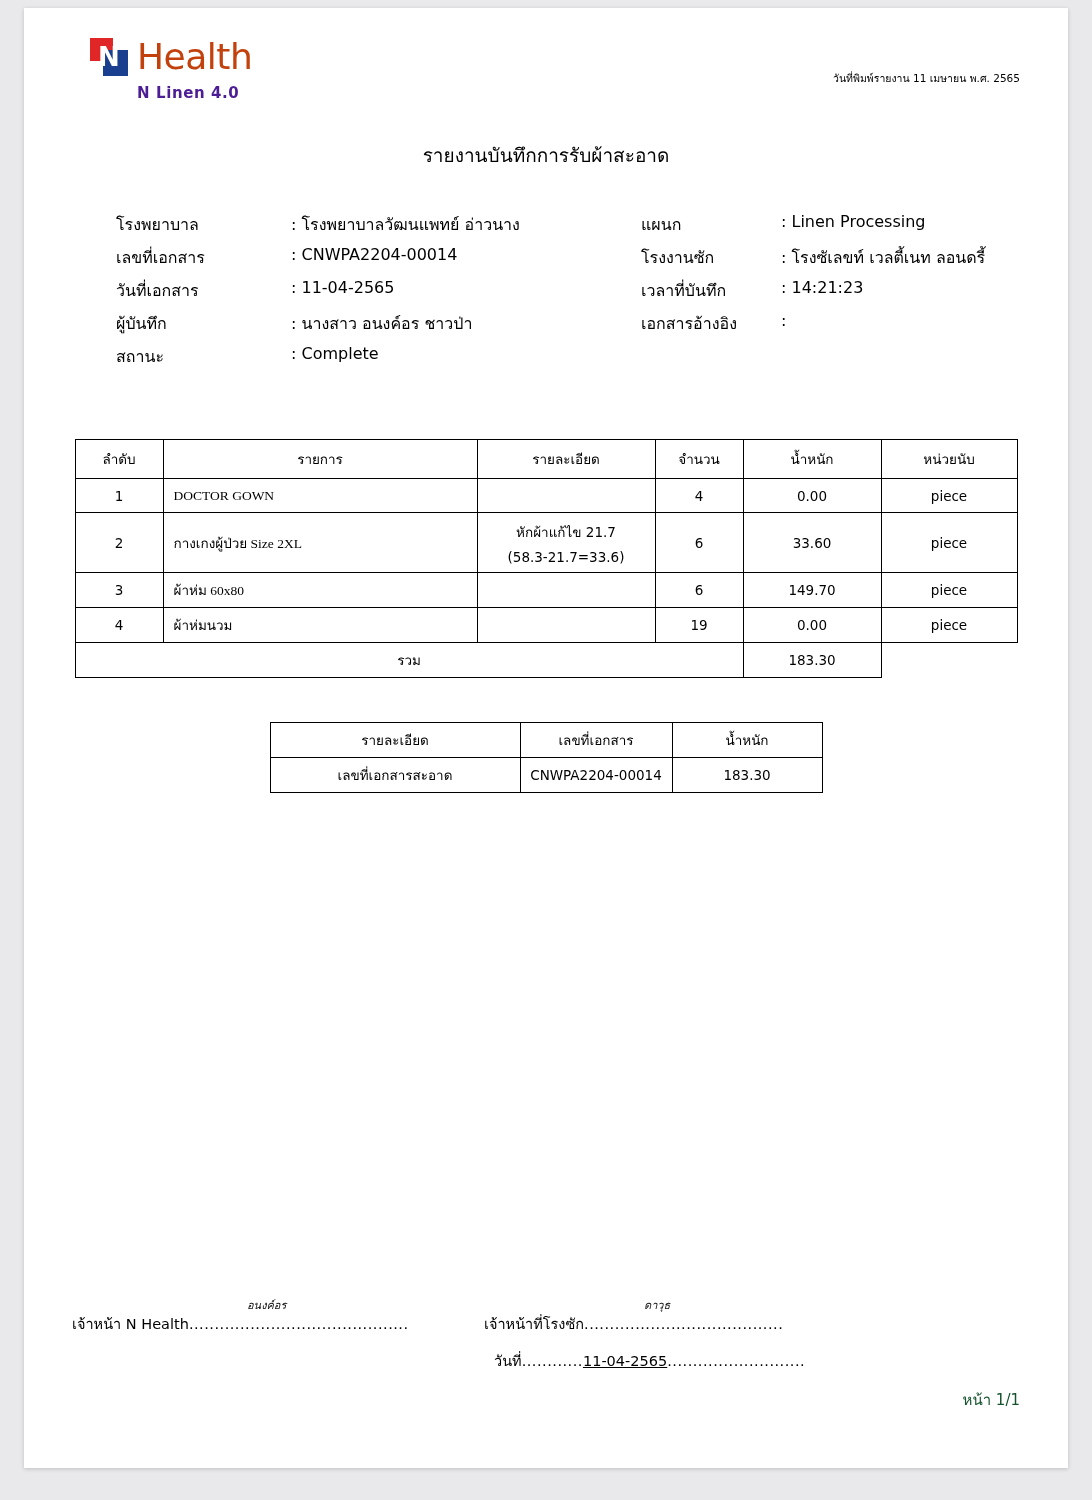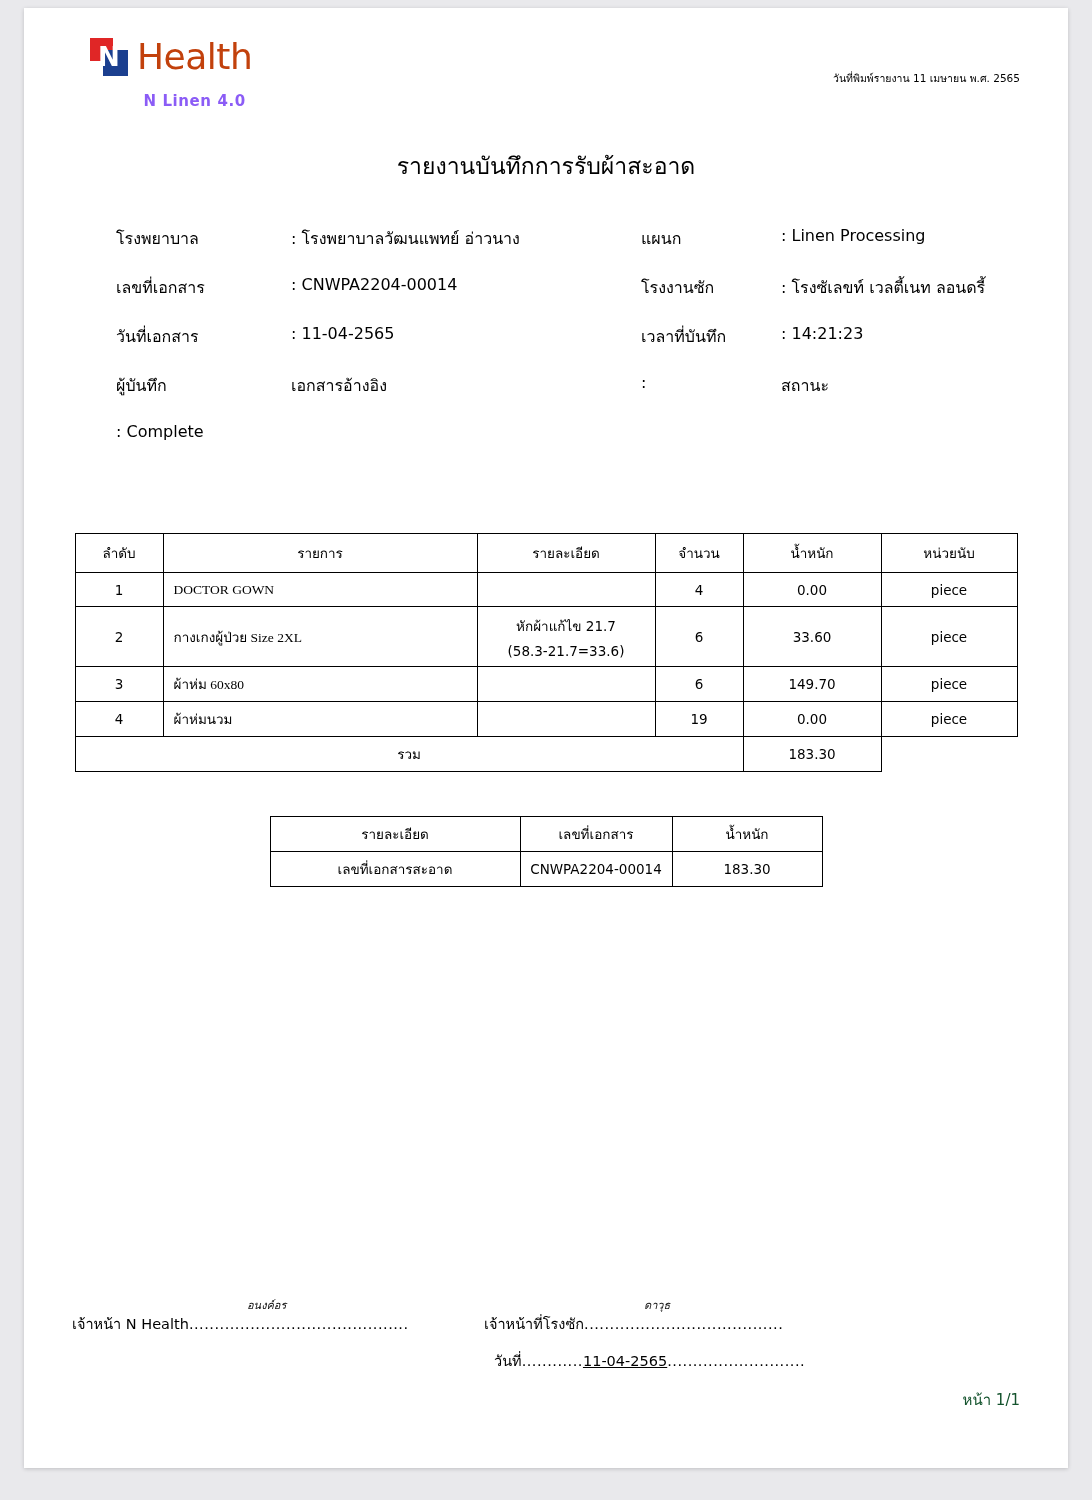--- a/index.html
+++ b/index.html
@@ -69,64 +69,63 @@
     z-index: 3;
   }
   .logo-text {
     color: #c2410c;
     font-size: 36px;
     font-weight: normal;
     letter-spacing: -0.5px;
     line-height: 1;
   }
   .logo-sub {
-    color: #8b5cf6;
+    color: #4c1d95;
     font-size: 15px;
     font-weight: bold;
     letter-spacing: 0.6px;
-    margin-top: 16px;
+    margin-top: 8px;
     padding-left: 47px;
-    text-align: center;
   }
   .print-date {
     font-size: 10.5px;
     color: #000;
     padding-top: 32px;
   }
 
   
   .doc-title {
     text-align: center;
-    font-size: 23px;
+    font-size: 19px;
     margin-top: 38px;
     color: #000;
   }
 
   
   .meta {
     margin-top: 42px;
     padding: 0 44px 0 44px;
     display: grid;
     grid-template-columns: 175px 350px 140px 1fr;
-    row-gap: 24px;
+    row-gap: 8px;
     font-size: 16px;
     color: #000;
   }
   .meta .lbl { white-space: nowrap; }
   .meta .val { white-space: nowrap; }
 
   
   table {
     border-collapse: collapse;
     font-size: 13.5px;
     color: #000;
   }
   .items {
     width: 772px;
-    margin: 92px auto 0 auto;
+    margin: 70px auto 0 auto;
     table-layout: fixed;
   }
   .items th, .items td {
     border: 1px solid #000;
     padding: 6px 6px;
     font-weight: normal;
   }
   .items thead th { text-align: center; padding: 8px 4px; }
   .items td.c { text-align: center; }
   .items td.l { text-align: left; padding-left: 10px; font-family: Liberation Serif, serif; }
@@ -217,20 +216,21 @@
     <div class="val"><span>:</span> <span>CNWPA2204-00014</span></div>
     <div class="lbl">โรงงานซัก</div>
     <div class="val"><span>:</span> <span>โรงซัเลขท์ เวลตี้เนท ลอนดรี้</span></div>
 
     <div class="lbl">วันที่เอกสาร</div>
     <div class="val"><span>:</span> <span>11-04-2565</span></div>
     <div class="lbl">เวลาที่บันทึก</div>
     <div class="val"><span>:</span> <span>14:21:23</span></div>
 
     <div class="lbl">ผู้บันทึก</div>
+    <div class="val"><span>:</span> <span>นางสาว อนงค์อร ชาวป่า</span></div>
     <div class="lbl">เอกสารอ้างอิง</div>
     <div class="val"><span>:</span> <span></span></div>
 
     <div class="lbl">สถานะ</div>
     <div class="val"><span>:</span> <span>Complete</span></div>
     <div class="lbl"></div>
     <div class="val"></div>
   </div>
 
   <table class="items">

